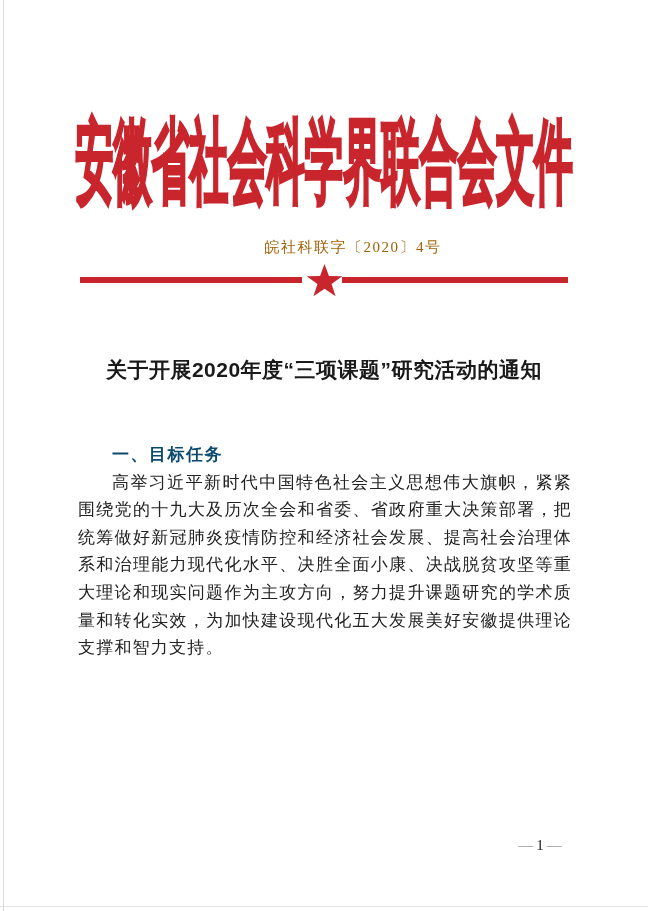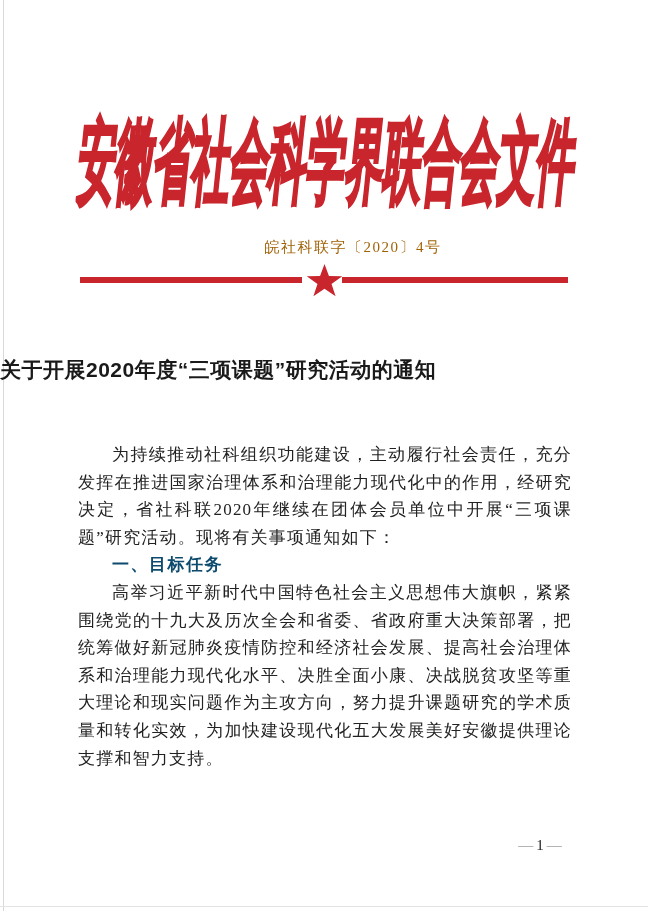--- a/index.html
+++ b/index.html
@@ -16,21 +16,21 @@
     position: absolute; left: 3px; top: 0; width: 1px; height: 911px;
     background: #d9d9d9;
   }
   .edge-bottom {
     position: absolute; left: 0; top: 906px; width: 648px; height: 1px;
     background: #e3e3e3;
   }
   
   .banner {
     position: absolute; top: 103px; left: 0; width: 648px; height: 118px;
-    display: flex; align-items: center; justify-content: center; font-style: italic;
+    display: flex; align-items: center; justify-content: center;
   }
   .banner-text {
     font-family: "Liberation Serif", serif;
     font-weight: 900;
     font-size: 44px;
     color: #c9252c;
     white-space: nowrap;
     letter-spacing: 0px;
     transform: scale(0.87, 2.08);
     transform-origin: center center;
@@ -56,20 +56,21 @@
     background: #c9252c;
   }
   .star {
     position: absolute; top: 264px; left: 306px; width: 37px; height: 35px;
     background: #c9252c;
     clip-path: polygon(50% 0%, 62% 34%, 98% 35%, 69% 57%, 80% 92%, 50% 71%, 20% 92%, 31% 57%, 2% 35%, 38% 34%);
   }
   
   .notice-title {
     position: absolute; top: 356px; left: 0; width: 648px;
+    text-align: center;
     font-family: "Liberation Sans", sans-serif;
     font-weight: bold;
     font-size: 21px;
     letter-spacing: 0.5px;
     color: #1a1a1a;
   }
   
   .body-block {
     position: absolute; top: 441px; left: 78px; width: 494px;
     font-size: 17px;
@@ -113,21 +114,20 @@
 
   <div class="doc-number">皖社科联字〔2020〕4号</div>
 
   <div class="rule-left"></div>
   <div class="star"></div>
   <div class="rule-right"></div>
 
   <div class="notice-title">关于开展2020年度“三项课题”研究活动的通知</div>
 
   <div class="body-block">
-    <p class="indent">为持续推动社科组织功能建设，主动履行社会责任，充分发挥在推进国家治理体系和治理能力现代化中的作用，经研究决定，省社科联2020年继续在团体会员单位中开展“三项课题”研究活动。现将有关事项通知如下：</p>
     <p class="indent section-heading">一、目标任务</p>
     <p class="indent">高举习近平新时代中国特色社会主义思想伟大旗帜，紧紧围绕党的十九大及历次全会和省委、省政府重大决策部署，把统筹做好新冠肺炎疫情防控和经济社会发展、提高社会治理体系和治理能力现代化水平、决胜全面小康、决战脱贫攻坚等重大理论和现实问题作为主攻方向，努力提升课题研究的学术质量和转化实效，为加快建设现代化五大发展美好安徽提供理论支撑和智力支持。</p>
   </div>
 
   <div class="page-number">
     <span class="dash">—</span><span>1</span><span class="dash">—</span>
   </div>
 
 </div>
 

